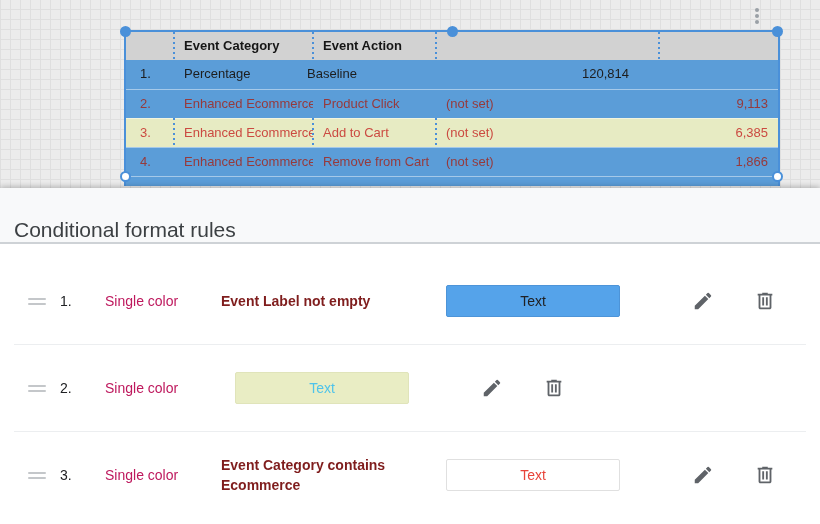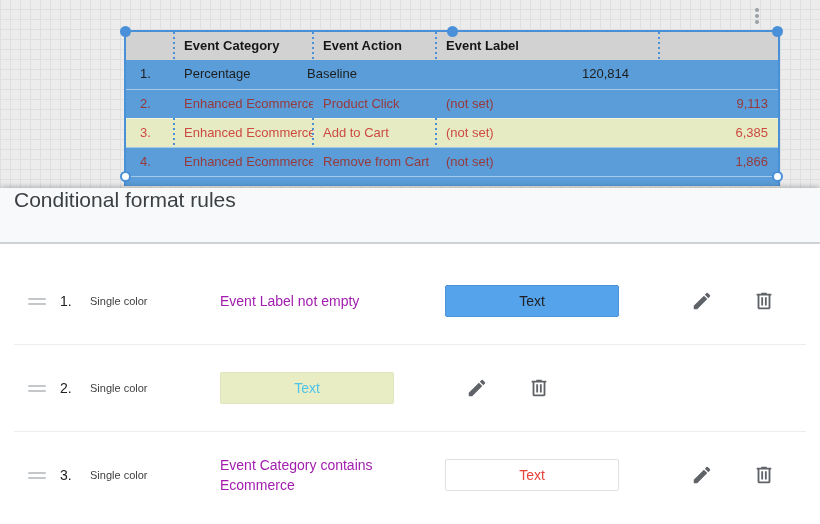--- a/index.html
+++ b/index.html
@@ -45,31 +45,31 @@
   .text-red-bright .cell { color:var(--red-on-yellow,#cb4a41); }
 
   
   .dotline { position:absolute; width:2px; z-index:2; pointer-events:none;
     background:repeating-linear-gradient(180deg,var(--accent-blue,#4a90d9) 0 2px,transparent 2px 5px); }
 
   
   .panel { position:absolute; left:0; top:188px; width:820px; height:336px; background:#fff;
     box-shadow:0 -1px 6px rgba(0,0,0,0.28); z-index:5; }
   .panel-header { height:56px; background:var(--panel-header-bg,#f8f9fa);
-    border-bottom:2px solid #ced2d6; display:flex; align-items:flex-start; padding-left:14px; }
+    border-bottom:2px solid #ced2d6; display:flex; align-items:flex-end; padding-left:14px; }
   .panel-title { font-size:21px; color:var(--title-color,#3c4043); }
 
   .rule-row { display:flex; align-items:center; height:86px; }
   .rule-row.first { margin-top:14px; }
   .rule-sep { border-top:1px solid #eceef0; margin:0 14px; }
   .drag-handle { margin-left:28px; width:18px; display:flex; flex-direction:column; gap:3px; cursor:grab; }
   .drag-handle i { height:2px; background:#c4c7ca; border-radius:1px; }
   .rule-index { margin-left:14px; width:30px; font-size:14px; color:#202124; }
-  .rule-type  { width:115px; font-size:11px; color:#404040; }
-  .rule-cond  { margin-left:15px; width:210px; font-size:14px; line-height:20px; color:#a21caf; }
+  .rule-type  { margin-left:15px; width:115px; font-size:14px; color:#be185d; }
+  .rule-cond  { margin-left:1px; width:210px; font-size:14px; line-height:20px; color:#7f1d1d;font-weight:bold; }
   .chip { margin-left:15px; width:174px; height:32px; border-radius:2px;
     display:flex; align-items:center; justify-content:center; font-size:14px; cursor:pointer;
     border:1px solid transparent;text-align:center; }
   .icon-btn { width:26px; height:26px; display:flex; align-items:center; justify-content:center;
     cursor:pointer; background:none; border:none; }
   .icon-btn.edit { margin-left:70px; }
   .icon-btn.del  { margin-left:36px; }
   .icon-btn svg { fill:#5f6368; }
 </style>
 </head>
@@ -83,21 +83,20 @@
       <i></i>
     </div>
 
   <div class="sel-outline"></div>
 
   <div class="table-clip">
     <div id="t-head" class="t-row t-head">
         <div class="cell c0"></div>
         <div class="cell c1">Event Category</div>
         <div class="cell c2">Event Action</div>
-        <div class="cell c3">Event Label</div>
       </div>
     <div id="t-body">
         <div class="t-row row-blue text-dark">
           <div class="cell c0">1.</div>
           <div class="cell c2">Percentage</div>
           <div class="cell c3">Baseline</div>
           <div class="cell c4">120,814</div>
         </div>
         <div class="t-row row-blue text-red">
           <div class="cell c0">2.</div>

